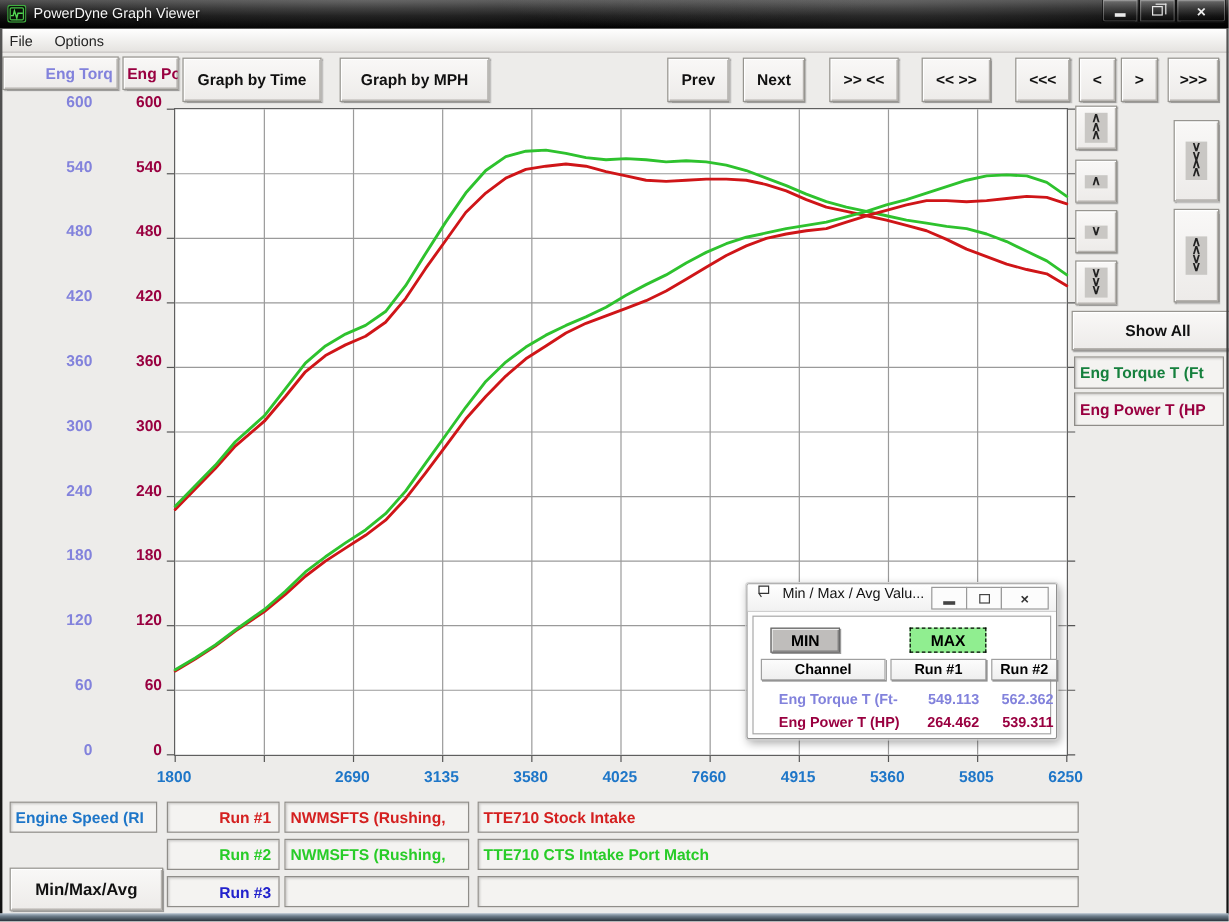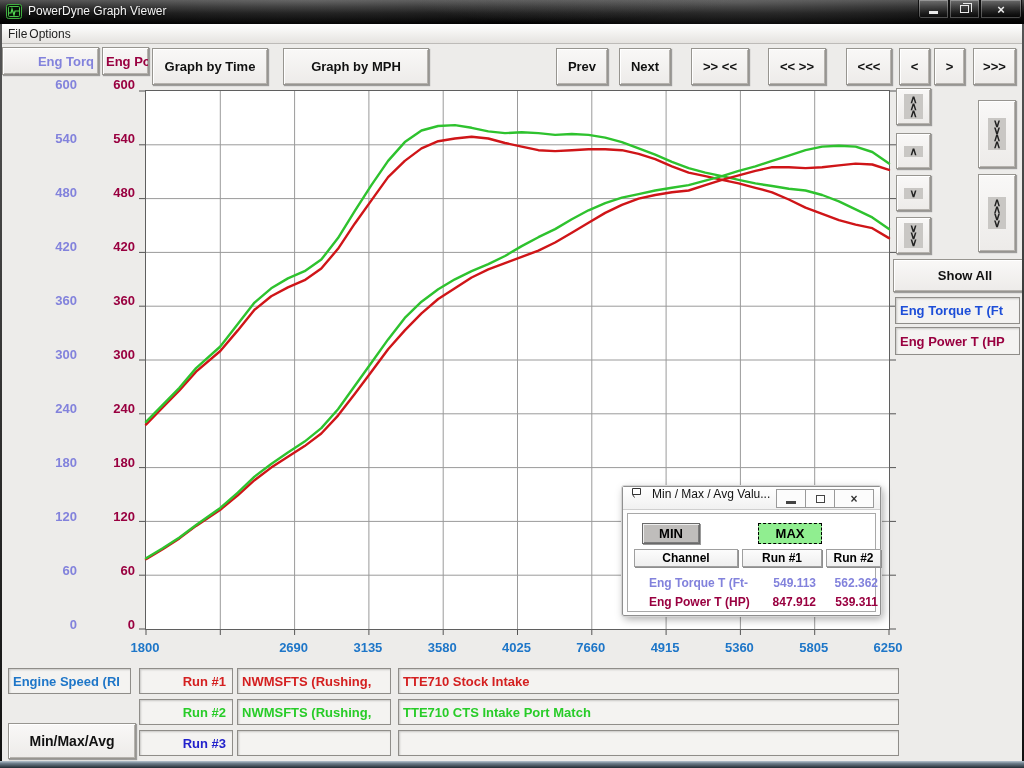--- a/index.html
+++ b/index.html
@@ -27,21 +27,21 @@
   .winbtn.min { width:31px; border-bottom-left-radius:3px; }
   .winbtn.max { width:31px; }
   .winbtn.close { width:42px; border-bottom-right-radius:3px; font-size:13px; font-weight:bold; }
   .glyph-min { width:9px; height:3px; background:#e9e9e9; margin-top:6px; }
   .glyph-max { width:9px; height:8px; border:1px solid #e9e9e9; position:relative; }
   .glyph-max:before { content:""; position:absolute; left:2px; top:-3px; width:8px; height:8px; border:1px solid #e9e9e9; border-bottom:none; border-left:none; }
 
   .menubar {
     position:absolute; left:0; top:24px; width:1024px; height:20px;
     background:linear-gradient(#ffffff,#efeeec 60%, #e5e3e0);
-    border-bottom:1px solid #bdbbb8; display:flex; align-items:center; gap:2px; padding-left:8px;
+    border-bottom:1px solid #bdbbb8; display:flex; align-items:center; gap:18px; padding-left:8px;
     font-size:12px; color:#222;
   }
   .menubar span { cursor:default; }
 
   .side-edge { position:absolute; top:24px; width:2px; height:738px; background:linear-gradient(#555,#111); z-index:90; }
   .bottom-edge { position:absolute; left:0; top:761px; width:1024px; height:7px;
     background:linear-gradient(#b6c3cf, #6d7d8a 35%, #232c34 100%); z-index:90; }
 
   .content { position:absolute; left:0; top:44px; width:1024px; height:718px; background:#edecea; }
 
@@ -72,21 +72,21 @@
   #chart-svg { overflow:visible; display:block; }
 
   .ylab { position:absolute; height:16px; line-height:16px; font-size:13px; font-weight:bold; text-align:right; }
   .xlab { position:absolute; width:64px; height:16px; line-height:16px; font-size:13px; font-weight:bold; text-align:center; }
 
   
   .chev-stack { display:flex; flex-direction:column; align-items:center; background:#c9c7c4; padding:2px 5px; }
   .chev-stack span { font-size:11px; font-weight:bold; line-height:7px; color:#222; }
   #show-all { left:893px; top:215px; width:144px; height:33px; }
   .chan-box { font-size:13px; }
-  #torq-chan { left:895px; top:253px; width:125px; height:27px; color:#1d4ed8; }
+  #torq-chan { left:895px; top:253px; width:125px; height:27px; color:#15803d; }
   #powe-chan { left:895px; top:283px; width:125px; height:28px; color:#990040; }
 
   
   #xchan { left:8px; top:624px; width:123px; height:26px; color:#1e76c8; }
   #minmax-btn { left:8px; top:679px; width:128px; height:36px; font-size:14px; }
   .runlab { justify-content:flex-end; padding-right:6px; }
 
   
   #popup { position:absolute; left:622px; top:442px; width:259px; height:130px;
     background:#fdfdfd; border:1px solid #8f8f8f; outline:1px solid #d6d6d6;
@@ -145,21 +145,21 @@
   <span>File</span>
   <span>Options</span>
 </div>
 
 <div class="content">
 
   <div class="btn3d" id="ch-torq">Eng Torq</div>
   <div class="btn3d" id="ch-powe">Eng Powe</div>
 
   <div class="btn3d" style="left:152px;top:4px;width:116px;height:37px;">Graph by Time</div>
-  <div class="btn3d" style="left:283px;top:4px;width:146px;height:37px;">Graph by MPH</div>
+  <div class="btn3d" style="left:283px;top:4px;width:125px;height:37px;">Graph by MPH</div>
   <div class="btn3d" style="left:556px;top:4px;width:52px;height:37px;">Prev</div>
   <div class="btn3d" style="left:619px;top:4px;width:52px;height:37px;">Next</div>
   <div class="btn3d" style="left:691px;top:4px;width:58px;height:37px;">&gt;&gt; &lt;&lt;</div>
   <div class="btn3d" style="left:768px;top:4px;width:58px;height:37px;">&lt;&lt; &gt;&gt;</div>
   <div class="btn3d" style="left:846px;top:4px;width:46px;height:37px;">&lt;&lt;&lt;</div>
   <div class="btn3d" style="left:899px;top:4px;width:31px;height:37px;">&lt;</div>
   <div class="btn3d" style="left:934px;top:4px;width:31px;height:37px;">&gt;</div>
   <div class="btn3d" style="left:973px;top:4px;width:43px;height:37px;">&gt;&gt;&gt;</div>
 
   <div id="yaxis-left">
@@ -345,21 +345,21 @@
       <div id="pmax-btn">MAX</div>
       <div class="phdr" style="left:6px;width:104px;">Channel</div>
       <div class="phdr" style="left:114px;width:80px;">Run #1</div>
       <div class="phdr" style="left:198px;width:55px;">Run #2</div>
 
       <div class="prow torq-c" style="left:8px;top:62px;">Eng Torque T (Ft-</div>
       <div class="pval torq-c" style="left:112px;top:62px;width:76px;">549.113</div>
       <div class="pval torq-c" style="left:192px;top:62px;width:58px;">562.362</div>
 
       <div class="prow powe-c" style="left:8px;top:81px;">Eng Power T (HP)</div>
-      <div class="pval powe-c" style="left:112px;top:81px;width:76px;">847.912</div>
+      <div class="pval powe-c" style="left:112px;top:81px;width:76px;">264.462</div>
       <div class="pval powe-c" style="left:192px;top:81px;width:58px;">539.311</div>
     </div>
   </div>
 
 </div>
 
 <div class="side-edge" style="left:0;"></div>
 <div class="side-edge" style="left:1022px;"></div>
 <div class="bottom-edge"></div>
 

